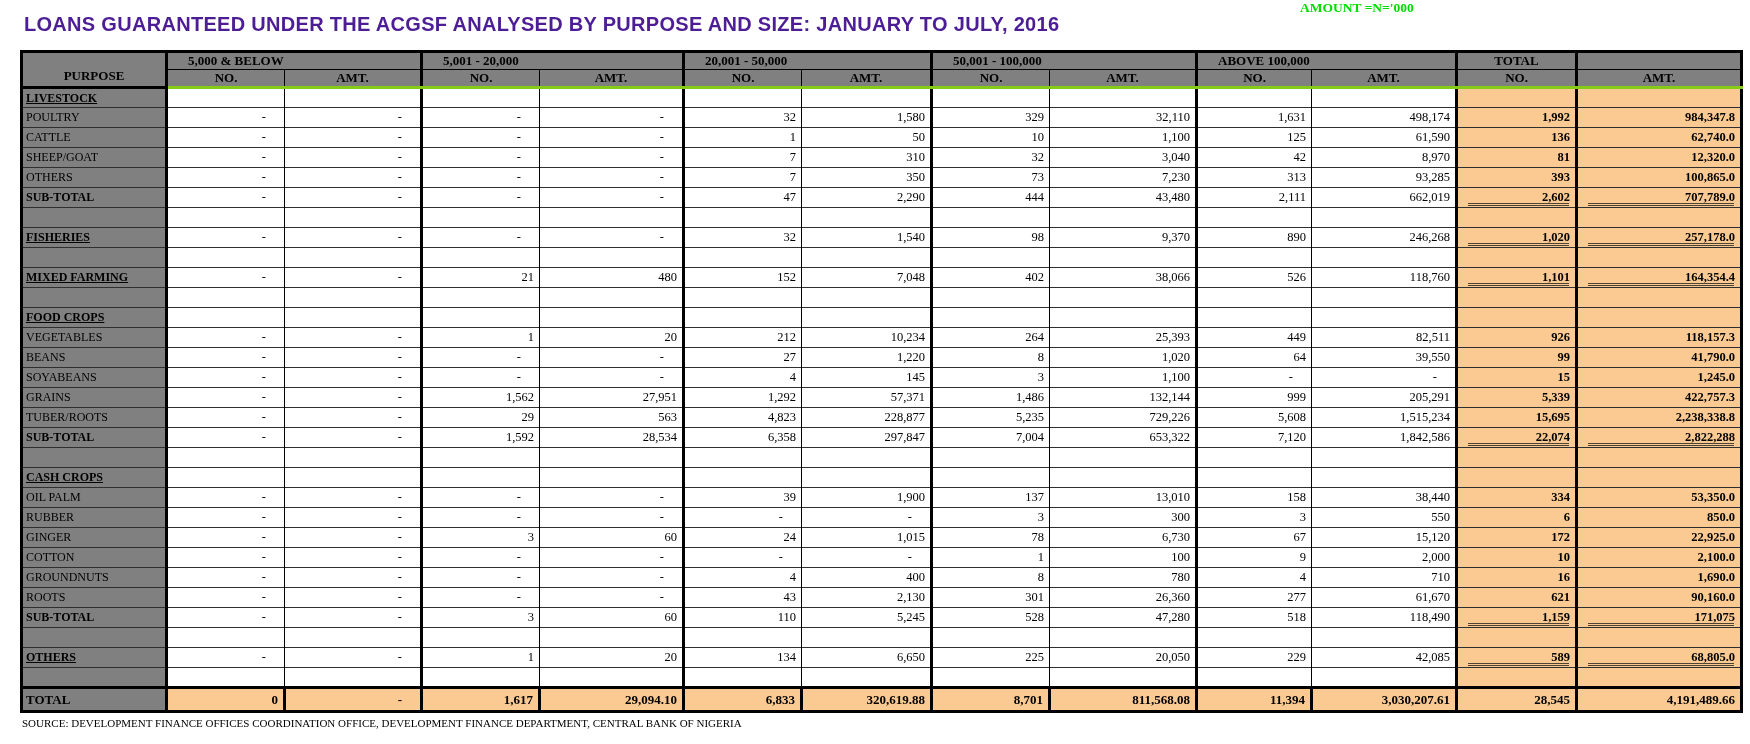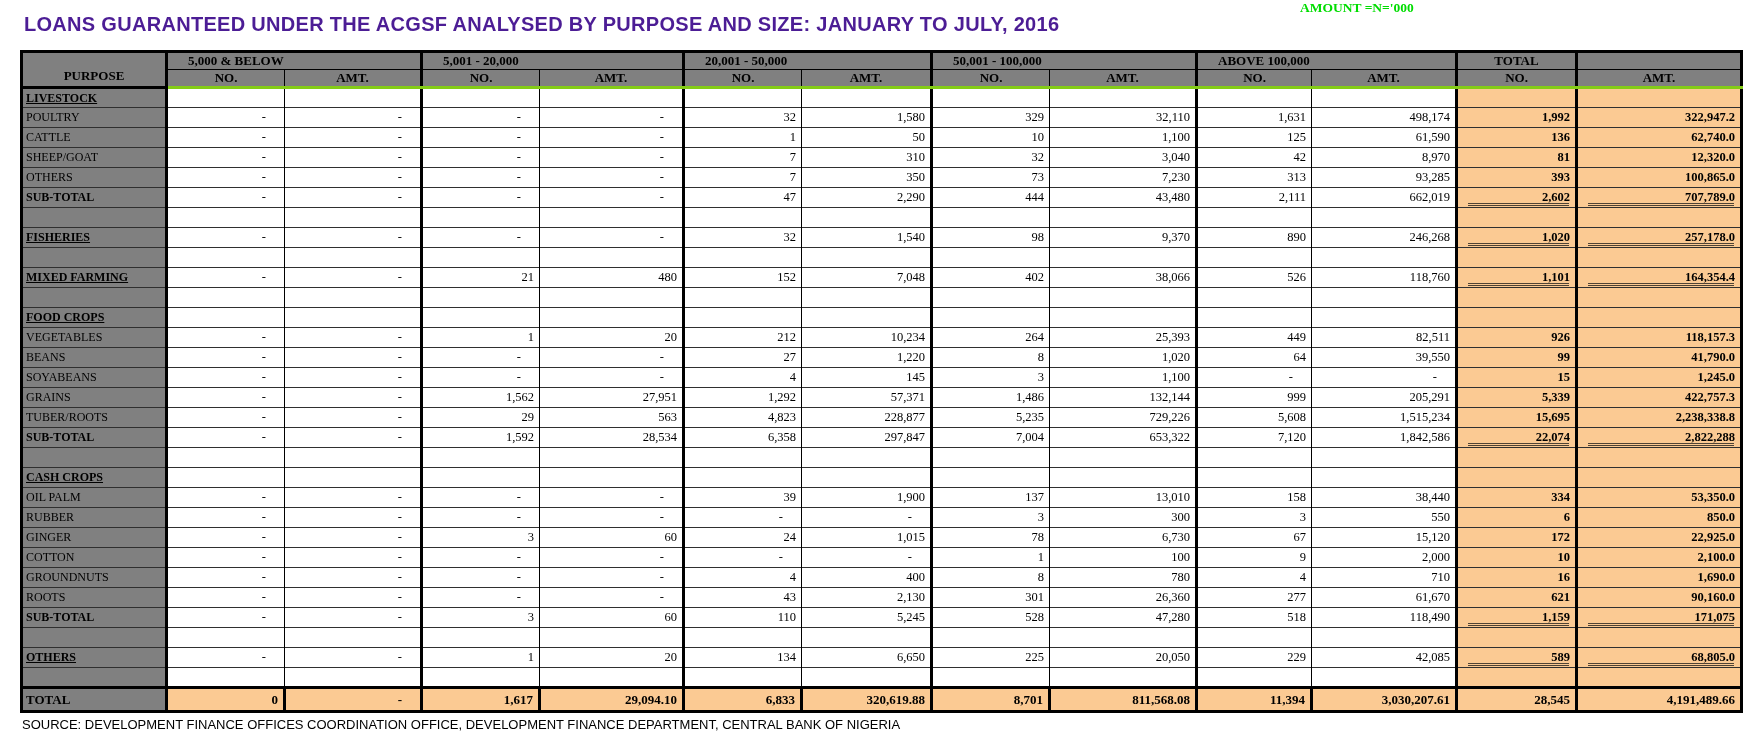--- a/index.html
+++ b/index.html
@@ -101,22 +101,22 @@
     height: 24px;
     font-weight: bold;
     font-size: 13px;
     background: #fbca93;
   }
   tr.grand td.lbl { background: #808080; }
   .source {
     position: absolute;
     left: 22px;
     top: 717px;
-    font-family: Liberation Sans, sans-serif;
-    font-size: 13px;
+    font-family: Liberation Serif, serif;
+    font-size: 11px;
     color: #000;
     white-space: nowrap;
   }
 </style>
 </head>
 <body>
 
 <div class="page">
   <div class="title">LOANS GUARANTEED UNDER THE ACGSF ANALYSED BY PURPOSE AND SIZE: JANUARY TO JULY, 2016</div>
   <div class="note">AMOUNT =N='000</div>
@@ -184,21 +184,21 @@
           <td class="val dash">-</td>
           <td class="val gs dash">-</td>
           <td class="val dash">-</td>
           <td class="val gs">32</td>
           <td class="val">1,580</td>
           <td class="val gs">329</td>
           <td class="val">32,110</td>
           <td class="val gs">1,631</td>
           <td class="val">498,174</td>
           <td class="val gs tcol">1,992</td>
-          <td class="val gs tcol">322,947.2</td>
+          <td class="val gs tcol">984,347.8</td>
         </tr>
         <tr class="data">
           <td class="lbl">CATTLE</td>
           <td class="val gs dash">-</td>
           <td class="val dash">-</td>
           <td class="val gs dash">-</td>
           <td class="val dash">-</td>
           <td class="val gs">1</td>
           <td class="val">50</td>
           <td class="val gs">10</td>

